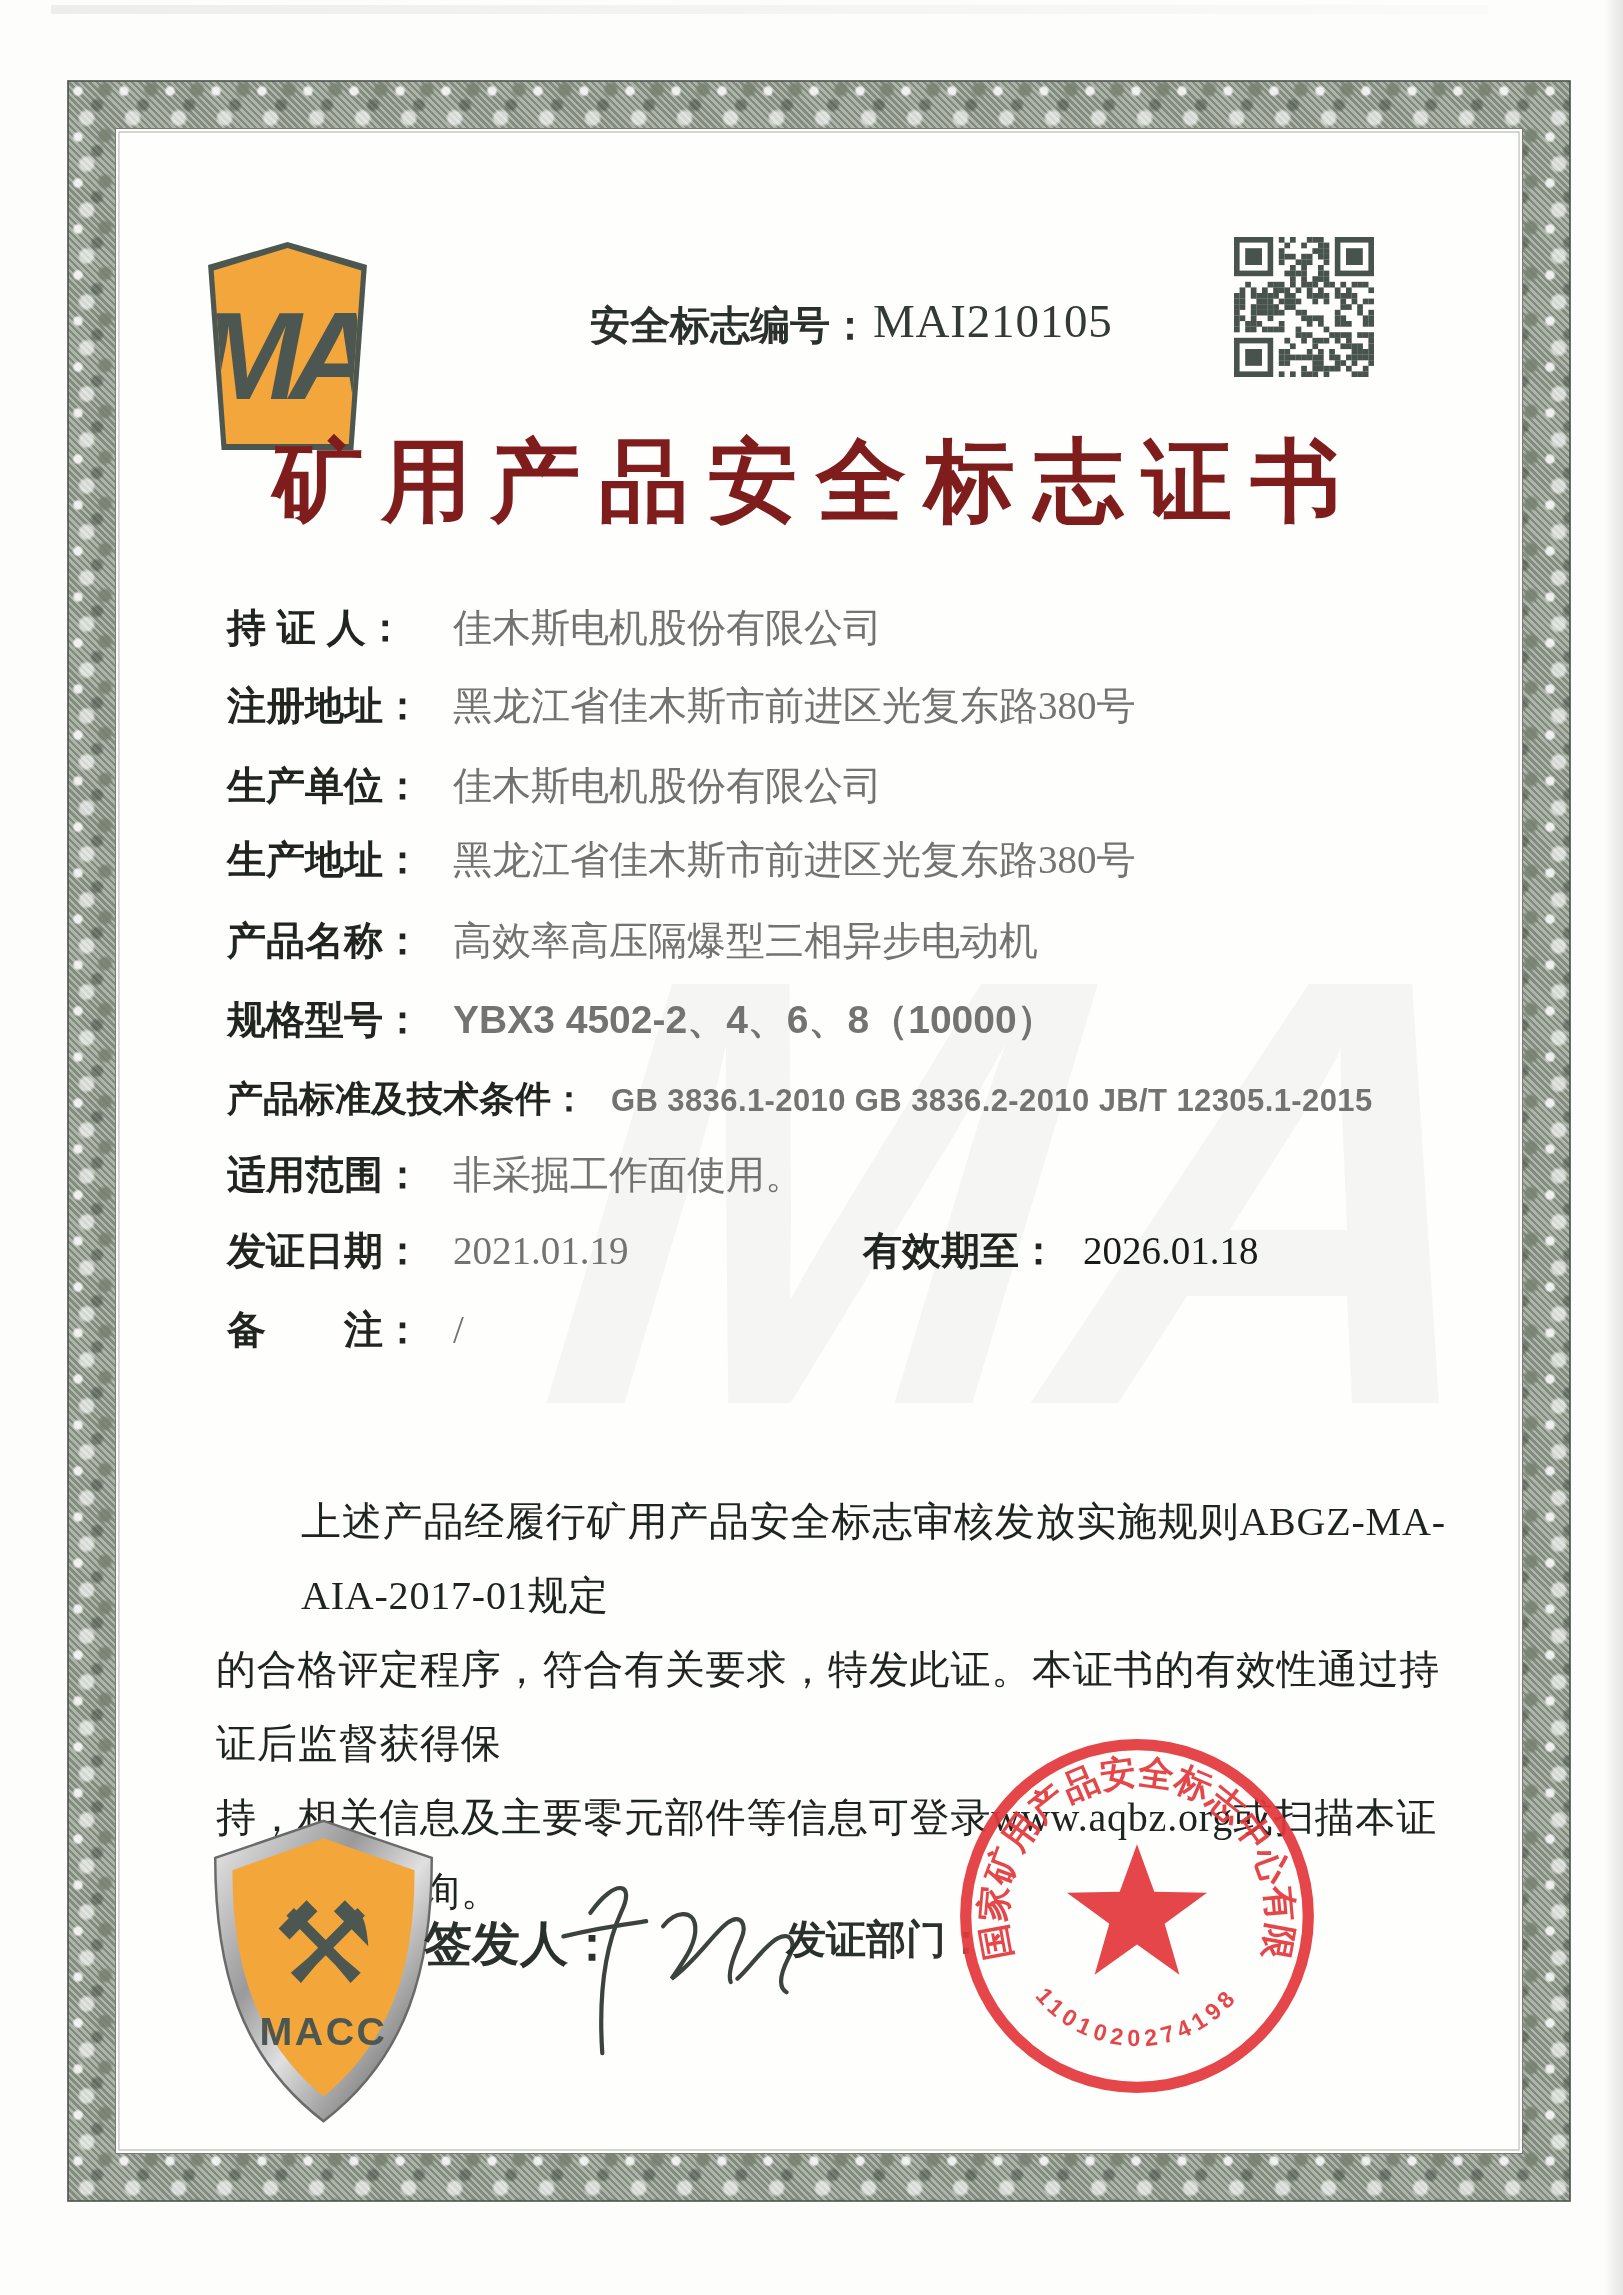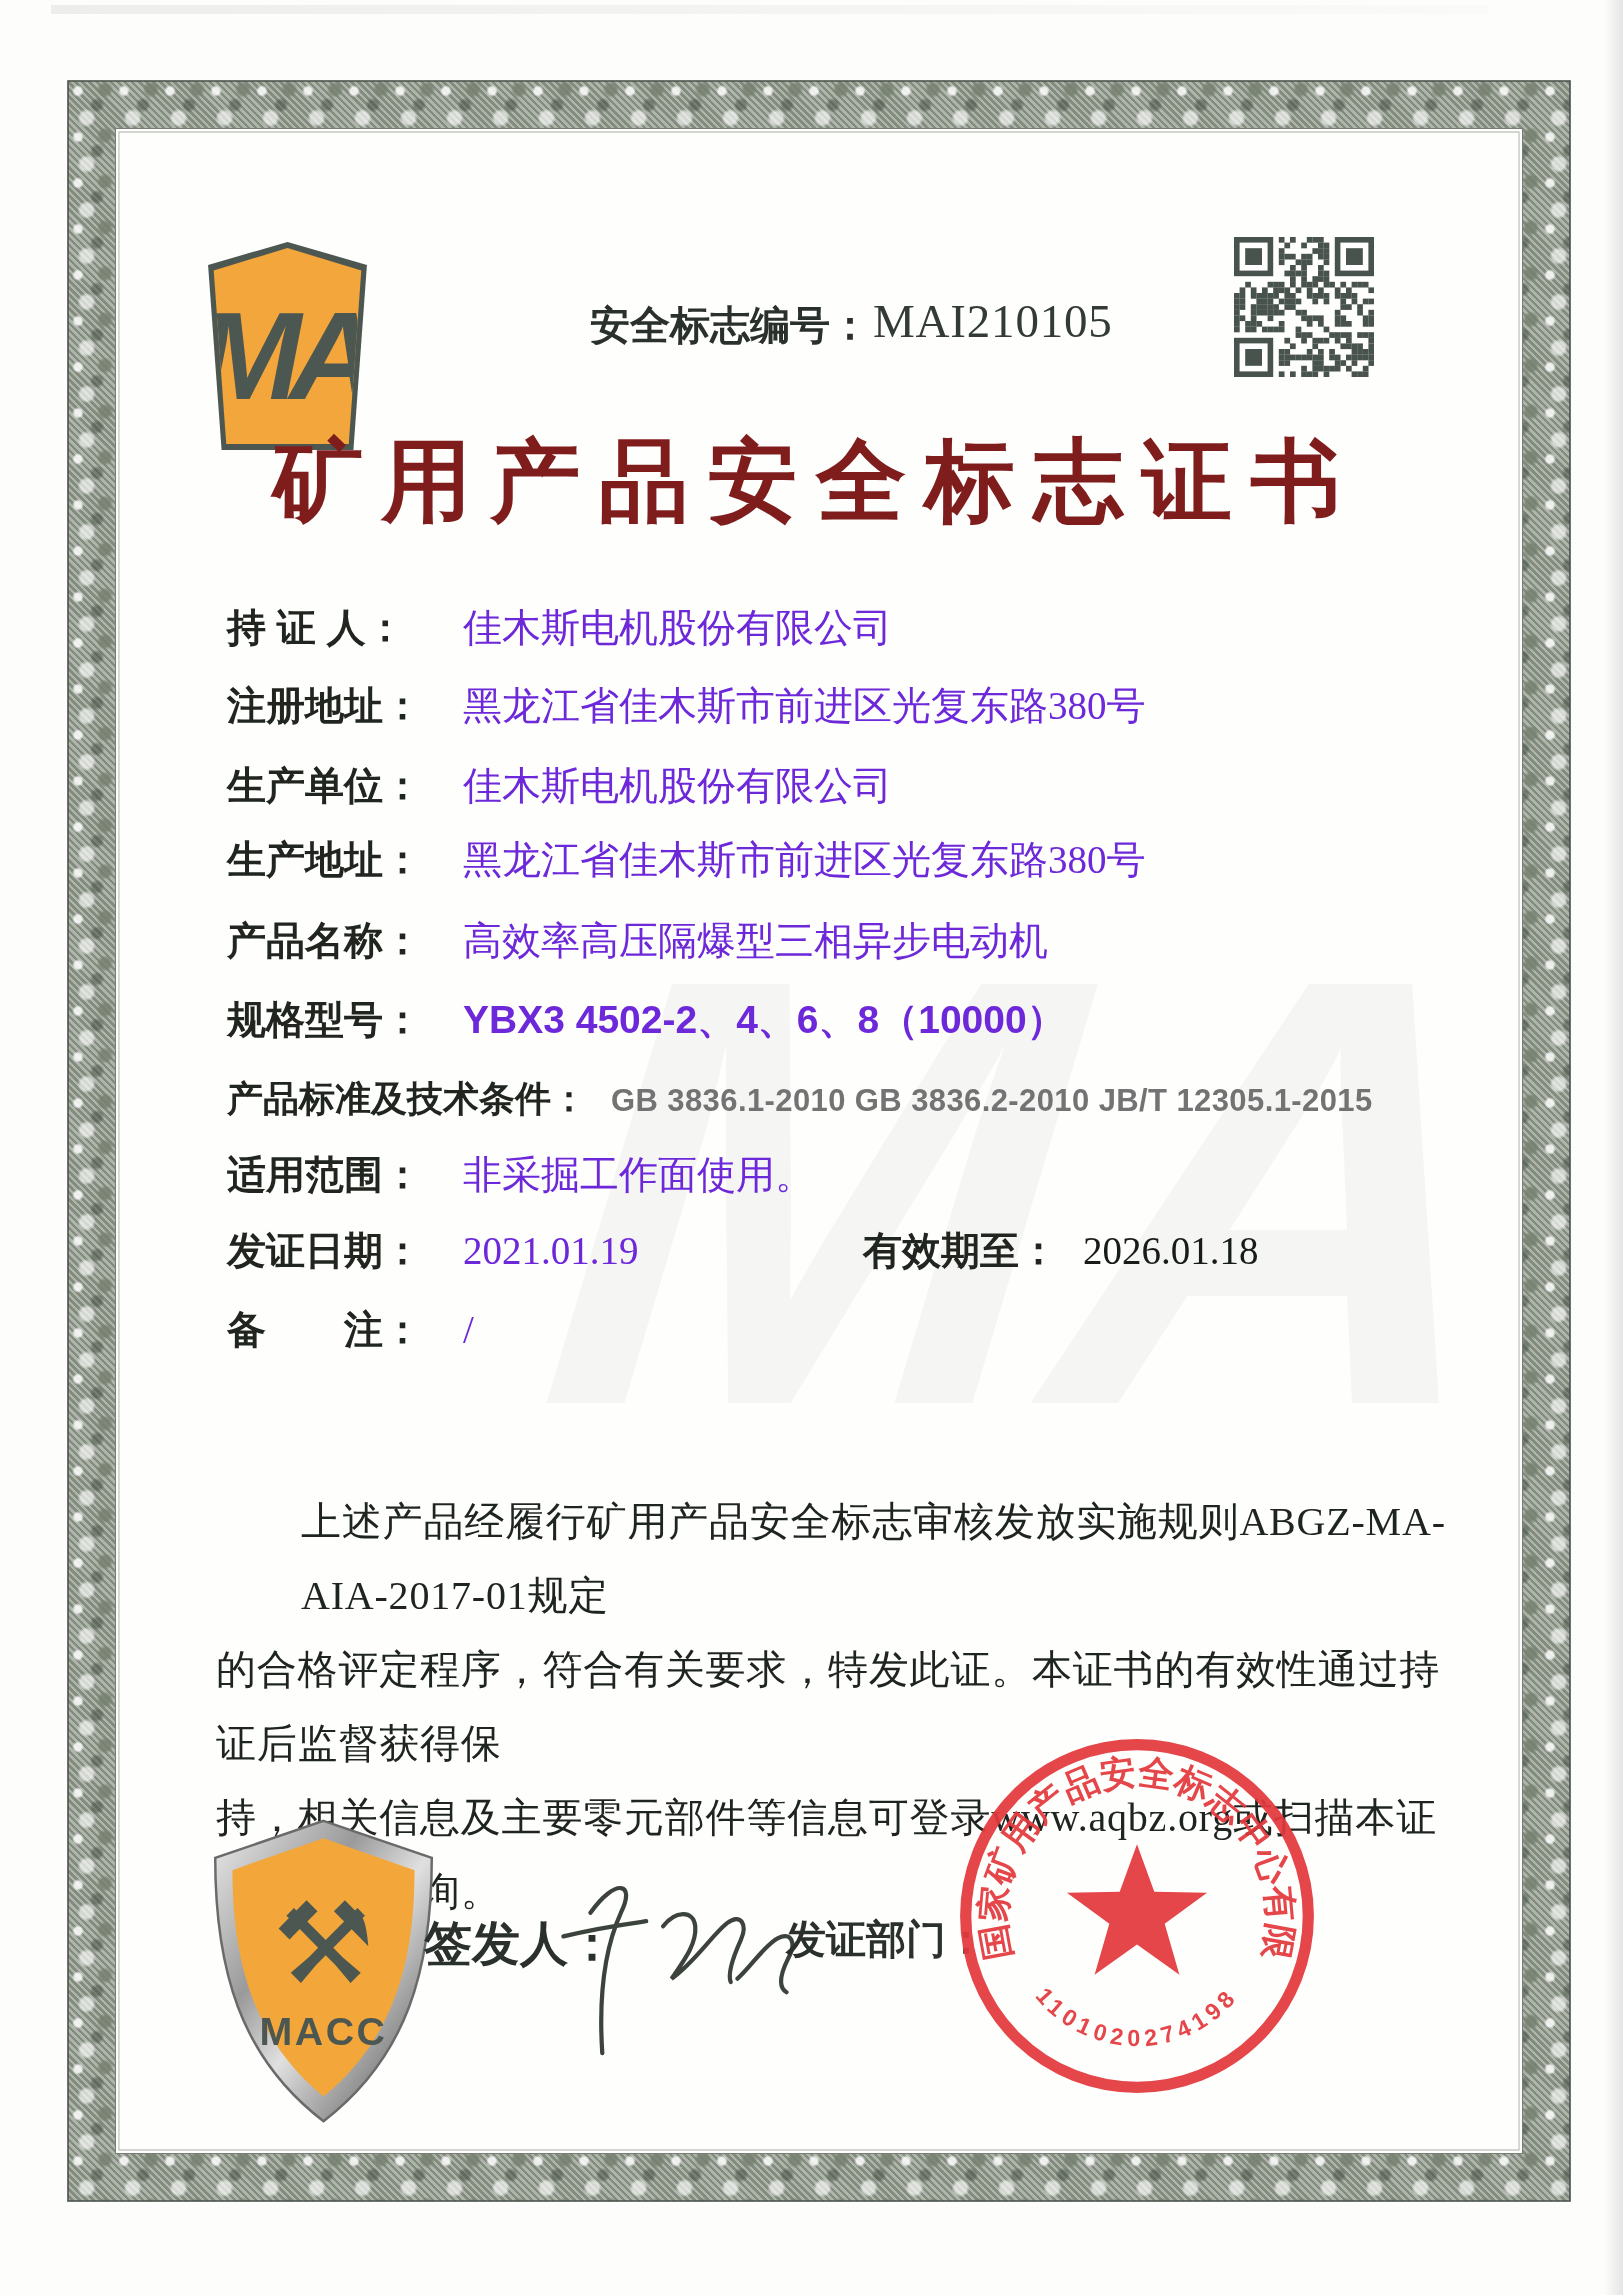--- a/index.html
+++ b/index.html
@@ -40,21 +40,21 @@
   .cert-no-value{position:absolute;left:873px;top:294px;font-size:47px;
       font-family:"Liberation Serif",serif;color:#333b36;letter-spacing:0.8px;}
   .qr{position:absolute;left:1234px;top:237px;width:140px;height:140px;}
   
   .title{position:absolute;left:127px;top:421px;width:1378px;text-align:center;
       font-size:90px;font-weight:900;letter-spacing:18.6px;color:#7f1d1d;
       font-family:"Liberation Serif",serif;}
   
   .row{position:absolute;left:227px;height:52px;font-size:39px;line-height:52px;white-space:nowrap;}
   .row .lbl{font-weight:700;color:#20261f;}
-  .row .val{position:absolute;left:236px;font-family:"Liberation Serif",serif;color:#6d28d9;}
+  .row .val{position:absolute;left:226px;font-family:"Liberation Serif",serif;color:#737373;}
   .row .val.sans{font-family:"Liberation Sans",sans-serif;font-weight:600;}
   .row-long{position:absolute;left:227px;height:49px;font-size:36px;line-height:49px;white-space:nowrap;}
   .row-long .lbl{font-weight:700;color:#20261f;}
   .row-long .val{font-size:31px;font-weight:600;color:#737373;margin-left:24px;letter-spacing:0.4px;}
   .lbl2{position:absolute;left:636px;font-weight:700;color:#20261f;}
   .val2{position:absolute;left:856px;font-family:"Liberation Serif",serif;color:#171c19;}
   
   .statement{position:absolute;left:216px;top:1485px;width:1236px;font-size:40px;line-height:74px;
       color:#1e2420;font-family:"Liberation Serif",serif;letter-spacing:0.8px;}
   .statement .indent{padding-left:85px;}

